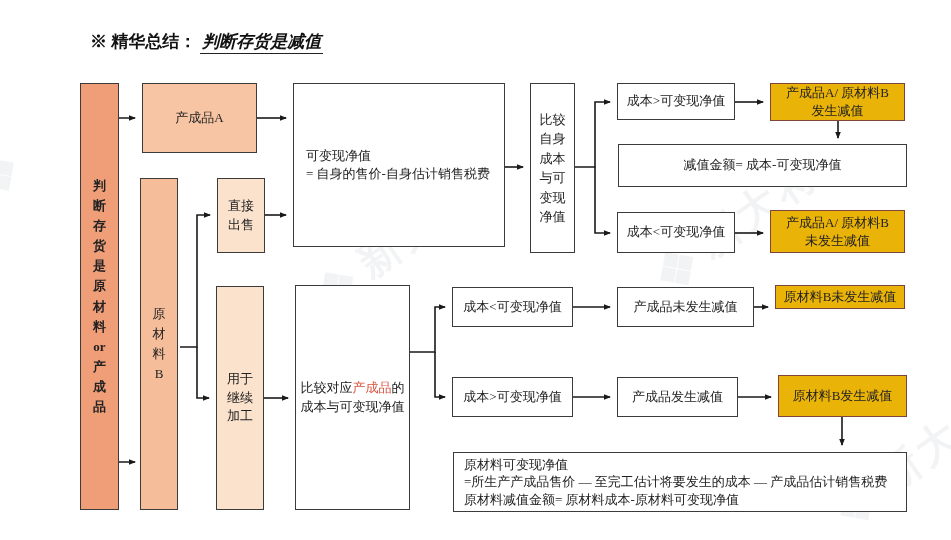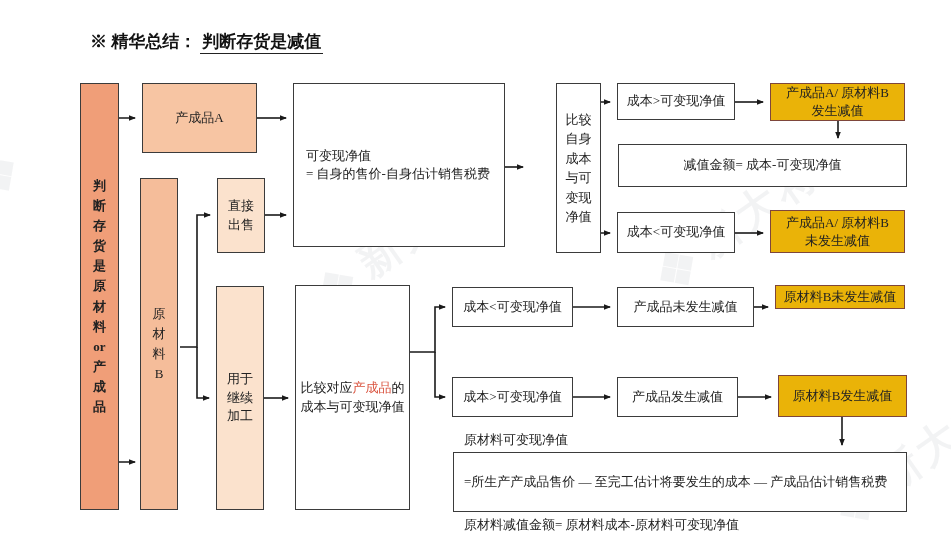--- a/index.html
+++ b/index.html
@@ -2,55 +2,55 @@
 <html><head>
 <meta charset="utf-8">
 <style>
   html,body{margin:0;padding:0;background:#ffffff;}
   #stage{
     position:relative;width:951px;height:540px;background:#ffffff;overflow:hidden;
     font-family:"Liberation Serif","DejaVu Serif",serif;color:#222;
   }
   
   .title{position:absolute;left:90px;top:30px;font-size:17px;font-weight:bold;color:#111;white-space:nowrap;}
-  .title .em{border-bottom:1.6px solid #222;padding:0 2px 2px 2px;margin-left:4px;}
+  .title .em{font-style:italic;border-bottom:1.6px solid #222;padding:0 2px 2px 2px;margin-left:4px;}
   
   .box{
     position:absolute;box-sizing:border-box;border:1.5px solid #3b3b3b;background:#ffffff;
     display:flex;flex-direction:column;align-items:center;justify-content:center;
     font-size:13px;line-height:1.45;text-align:center;word-break:break-all;color:#222;
   }
   .box .ln{display:block;line-height:1.35;}
   .fill-root{background:#F09E78;}
   .fill-mid{background:#F5BD9A;}
   .fill-a{background:#F7C5A3;}
   .fill-light{background:#FBE2CD;}
   .result{background:#eab308;border-color:#7E463B;}
   .leftalign{align-items:flex-start;text-align:left;}
   
   .n-root{left:53px;top:83px;width:39px;height:427px;padding:0 10px;line-height:1.55;font-weight:600;margin-left:27px;}
   .n-product-a{left:142px;top:83px;width:115px;height:70px;}
   .n-material-b{left:140px;top:178px;width:38px;height:332px;padding:0 10px;line-height:1.55;}
   .n-direct-sale{left:217px;top:178px;width:48px;height:75px;padding:16px 6px;}
   .n-further-process{left:216px;top:286px;width:48px;height:224px;padding:0 6px;}
   .n-nrv-self{left:293px;top:83px;width:212px;height:164px;padding:0 12px;text-align:center;}
-  .n-compare-self{left:530px;top:83px;width:45px;height:170px;padding:0 6px;line-height:1.5;margin-left:26px;}
+  .n-compare-self{left:530px;top:83px;width:45px;height:170px;padding:0 6px;line-height:1.5;}
   .n-cost-gt-top{left:617px;top:83px;width:118px;height:37px;}
   .n-impair-top{left:770px;top:83px;width:135px;height:38px;}
   .n-impair-amount{left:618px;top:144px;width:289px;height:43px;}
   .n-cost-lt-top{left:617px;top:212px;width:118px;height:41px;}
   .n-no-impair-top{left:770px;top:210px;width:135px;height:43px;}
   .n-compare-product{left:295px;top:285px;width:115px;height:225px;padding:0 3px;}
   .n-cost-lt-lower{left:452px;top:287px;width:121px;height:40px;}
   .n-product-no-impair{left:617px;top:287px;width:137px;height:40px;}
   .n-material-b-no-impair{left:775px;top:285px;width:130px;height:24px;}
   .n-cost-gt-lower{left:452px;top:377px;width:121px;height:40px;}
   .n-product-impair{left:617px;top:377px;width:121px;height:40px;}
   .n-material-b-impair{left:778px;top:375px;width:129px;height:42px;}
-  .n-formula{left:453px;top:452px;width:454px;height:60px;padding:0 10px;font-size:13px;gap:25px;}
+  .n-formula{left:453px;top:452px;width:454px;height:60px;padding:0 10px;font-size:13px;}
   .hl{color:#D9513C;}
   
   svg.wires{position:absolute;left:0;top:0;width:951px;height:540px;pointer-events:none;}
   svg.wires polyline{fill:none;stroke:#1a1a1a;stroke-width:1.6;}
   
   .wm{position:absolute;color:#5a6270;opacity:0.07;font-weight:bold;transform:rotate(-35deg);white-space:nowrap;font-size:42px;letter-spacing:4px;}
   .wm .logo{font-size:52px;vertical-align:middle;margin-right:6px;}
   .wm-1{left:-30px;top:130px;font-size:64px;}
   .wm-2{left:300px;top:215px;}
   .wm-3{left:640px;top:195px;}

